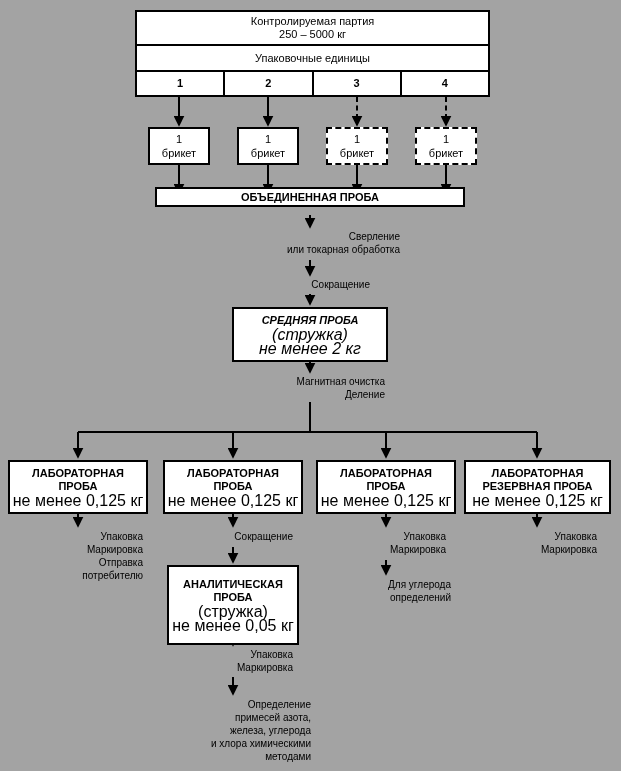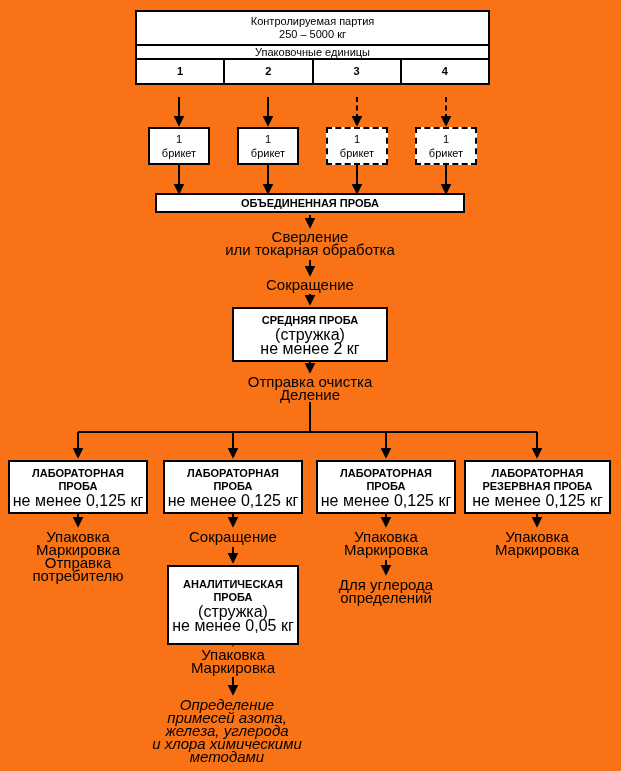--- a/index.html
+++ b/index.html
@@ -1,24 +1,24 @@
 <!DOCTYPE html>
 <html><head>
 <meta charset="utf-8">
 <style>
   *{box-sizing:border-box;}
   html,body{margin:0;padding:0;background:#ffffff;}
-  .canvas{position:relative;width:621px;height:771px;background:#f97316;
+  .canvas{position:relative;width:621px;height:771px;background:#a3a3a3;
           font-family:"Liberation Sans","DejaVu Sans",sans-serif;color:#000;overflow:hidden;}
   .connectors{position:absolute;left:0;top:0;}
   .box{position:absolute;background:#fff;border:2px solid #000;display:flex;flex-direction:column;
        align-items:center;justify-content:center;text-align:center;}
   .box.dashed{border-style:dashed;}
-  .txt{position:absolute;transform:translateX(-50%);text-align:center;
-       font-size:15px;line-height:13px;white-space:pre-line;}
+  .txt{position:absolute;transform:translateX(-50%);text-align:right;
+       font-size:10px;line-height:13px;white-space:pre-line;}
   .t-title{font-weight:bold;font-size:11px;line-height:13px;white-space:pre-line;}
   .t-sub{font-size:16px;line-height:13px;white-space:pre-line;margin-top:1px;}
   .pre{white-space:pre-line;}
   .table{position:absolute;border:2px solid #000;background:#fff;}
   .trow{display:flex;flex-direction:column;align-items:center;justify-content:center;
         text-align:center;font-size:11px;line-height:13px;}
   .cells{flex-direction:row;padding:0;}
   .cell{flex:1;height:100%;display:flex;align-items:center;justify-content:center;
         font-size:11px;font-weight:bold;border-right:2px solid #000;}
   .cell:last-child{border-right:none;}
@@ -70,21 +70,21 @@
 
       <line x1="537" y1="514" x2="537" y2="526" marker-end="url(#ah)"></line>
     </g>
   </svg>
 
   <div class="table" style="left:135px;top:10px;width:355px;">
     <div class="trow" style="height:32px;">
       <div>Контролируемая партия</div>
       <div>250 – 5000 кг</div>
     </div>
-    <div class="trow" style="height:14px;border-top:2px solid #000;">Упаковочные единицы</div>
+    <div class="trow" style="height:26px;border-top:2px solid #000;">Упаковочные единицы</div>
     <div class="trow cells" style="height:25px;border-top:2px solid #000;flex-direction:row;">
       <div class="cell">1</div>
       <div class="cell">2</div>
       <div class="cell">3</div>
       <div class="cell">4</div>
     </div>
   </div>
 
   <div class="box" style="left:148px;top:127px;width:62px;height:38px;">
     <div class="pre" style="font-size:11px;line-height:14px;">1
@@ -96,35 +96,35 @@
   </div>
   <div class="box dashed" style="left:326px;top:127px;width:62px;height:38px;">
     <div class="pre" style="font-size:11px;line-height:14px;">1
 брикет</div>
   </div>
   <div class="box dashed" style="left:415px;top:127px;width:62px;height:38px;">
     <div class="pre" style="font-size:11px;line-height:14px;">1
 брикет</div>
   </div>
 
-  <div class="box" style="left:155px;top:193px;width:310px;height:20px;">
+  <div class="box" style="left:155px;top:187px;width:310px;height:20px;">
     <div class="t-title">ОБЪЕДИНЕННАЯ ПРОБА</div>
   </div>
 
   <div class="txt" style="left:310px;top:230px;width:180px;">Сверление
 или токарная обработка</div>
   <div class="txt" style="left:310px;top:278px;width:120px;">Сокращение</div>
 
-  <div class="box" style="left:232px;top:307px;width:156px;height:55px;">
+  <div class="box" style="left:232px;top:307px;width:156px;height:55px;font-style:italic;">
     <div class="t-title">СРЕДНЯЯ ПРОБА</div>
     <div class="t-sub">(стружка)</div>
     <div class="t-sub">не менее 2 кг</div>
   </div>
 
-  <div class="txt" style="left:310px;top:375px;width:150px;">Отправка очистка
+  <div class="txt" style="left:310px;top:375px;width:150px;">Магнитная очистка
 Деление</div>
 
   <div class="box" style="left:8px;top:460px;width:140px;height:54px;">
     <div class="t-title">ЛАБОРАТОРНАЯ
 ПРОБА</div>
     <div class="t-sub">не менее 0,125 кг</div>
   </div>
   <div class="box" style="left:163px;top:460px;width:140px;height:54px;">
     <div class="t-title">ЛАБОРАТОРНАЯ
 ПРОБА</div>
@@ -148,21 +148,21 @@
 
   <div class="txt" style="left:233px;top:530px;width:120px;">Сокращение</div>
   <div class="box" style="left:167px;top:565px;width:132px;height:80px;">
     <div class="t-title">АНАЛИТИЧЕСКАЯ
 ПРОБА</div>
     <div class="t-sub">(стружка)</div>
     <div class="t-sub">не менее 0,05 кг</div>
   </div>
   <div class="txt" style="left:233px;top:648px;width:120px;">Упаковка
 Маркировка</div>
-  <div class="txt" style="left:227px;top:698px;width:150px;font-style:italic;">Определение
+  <div class="txt" style="left:236px;top:698px;width:150px;">Определение
 примесей азота,
 железа, углерода
 и хлора химическими
 методами</div>
 
   <div class="txt" style="left:386px;top:530px;width:120px;">Упаковка
 Маркировка</div>
   <div class="txt" style="left:386px;top:578px;width:130px;">Для углерода
 определений</div>
 

